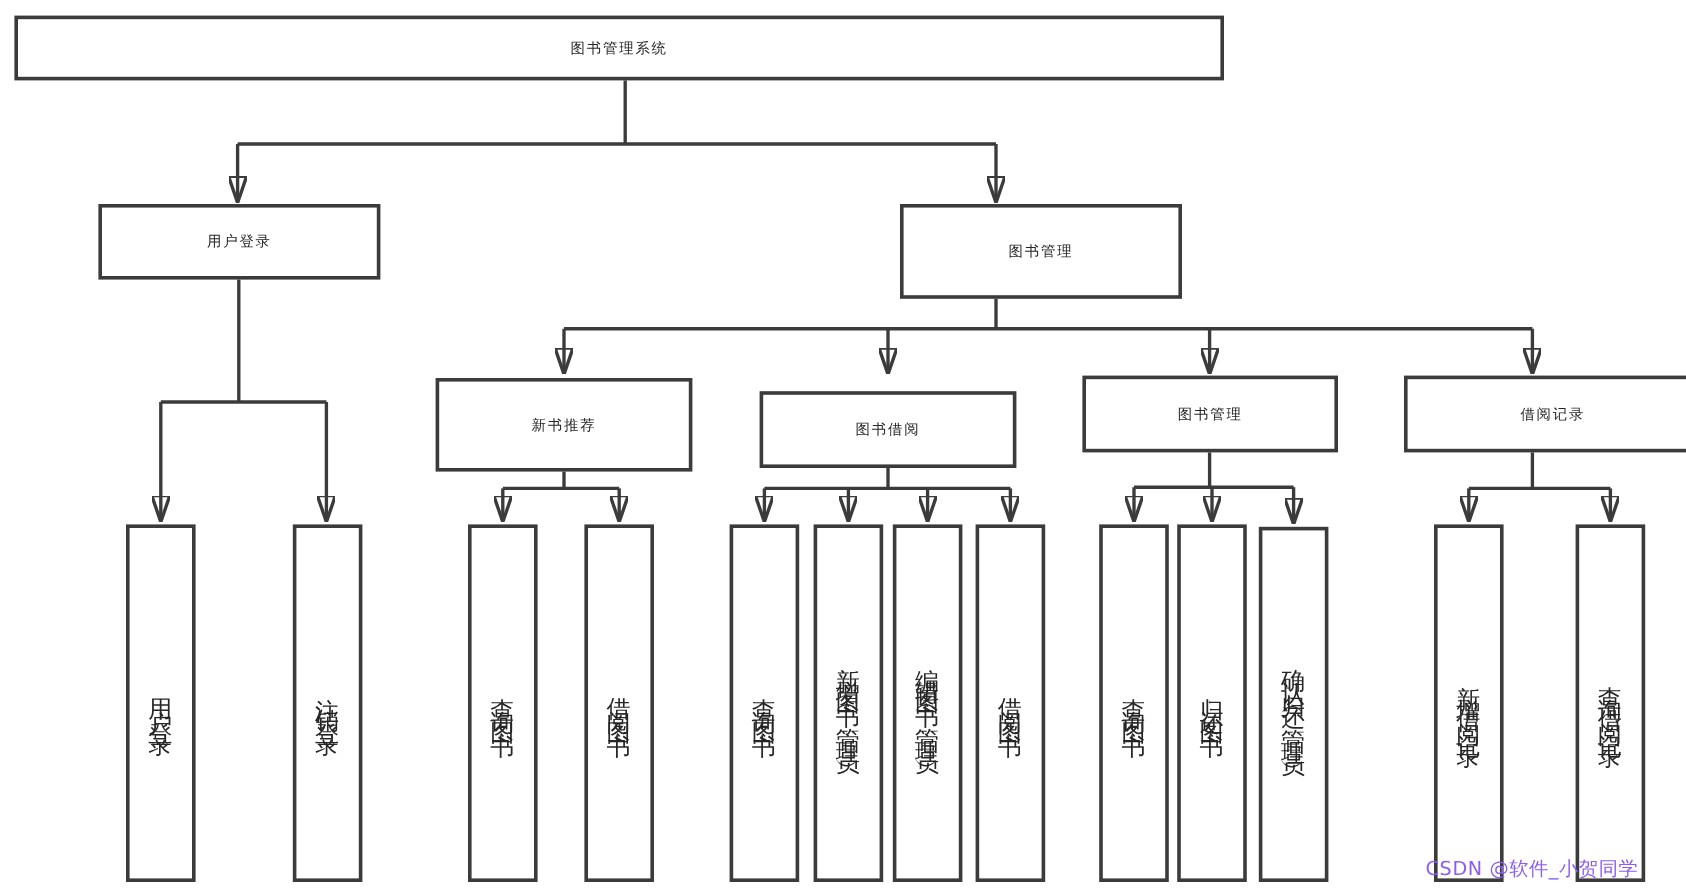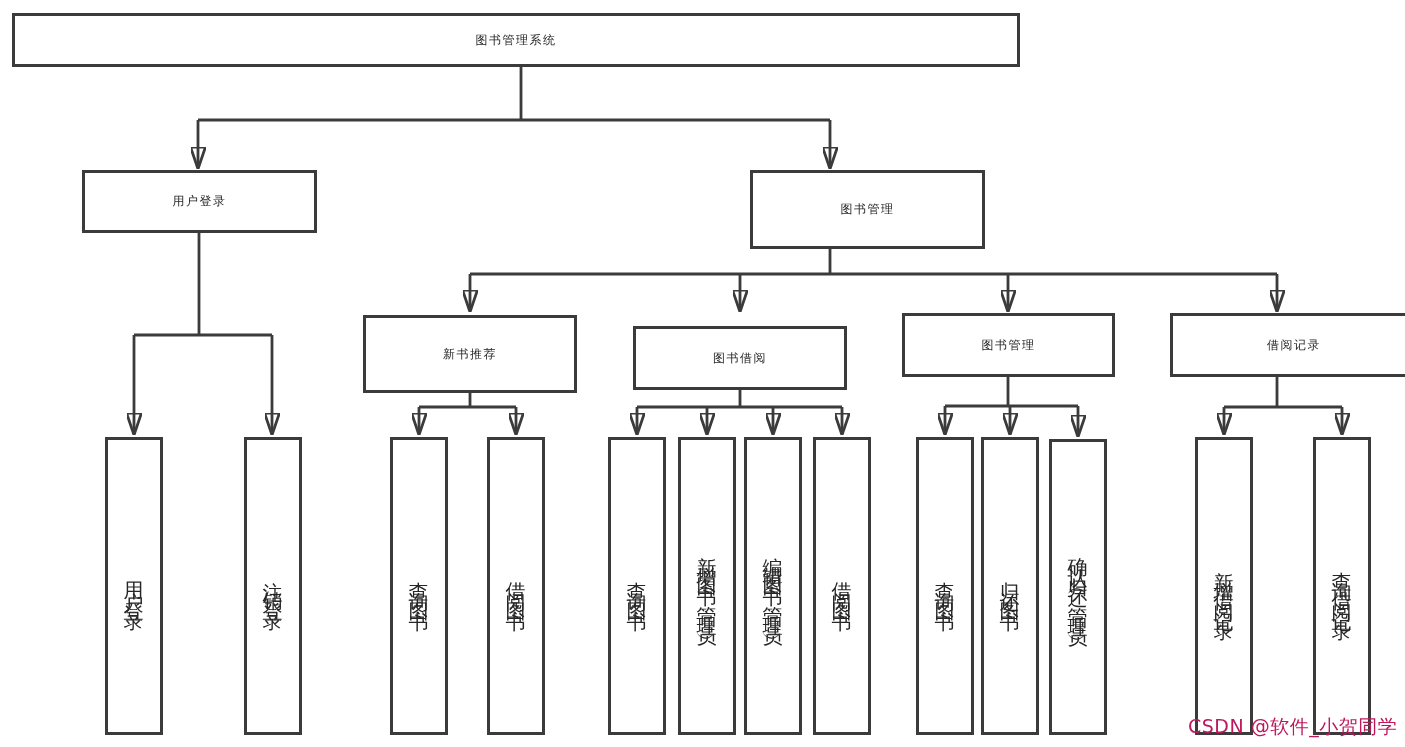--- a/index.html
+++ b/index.html
@@ -55,22 +55,22 @@
     font-size:20px;
     line-height:1;
     letter-spacing:10px;
     white-space:nowrap;
   }
   #watermark {
     position:absolute;
     left:1188px;
     top:714px;
     width:212px;
-    font-size:19px;
-    color:#be185d;
+    font-size:16px;
+    color:#8b5cf6;
     letter-spacing:0.5px;
     white-space:nowrap;
     z-index:5;
   }
 </style>
 </head>
 <body>
 
 <div id="canvas">
 

